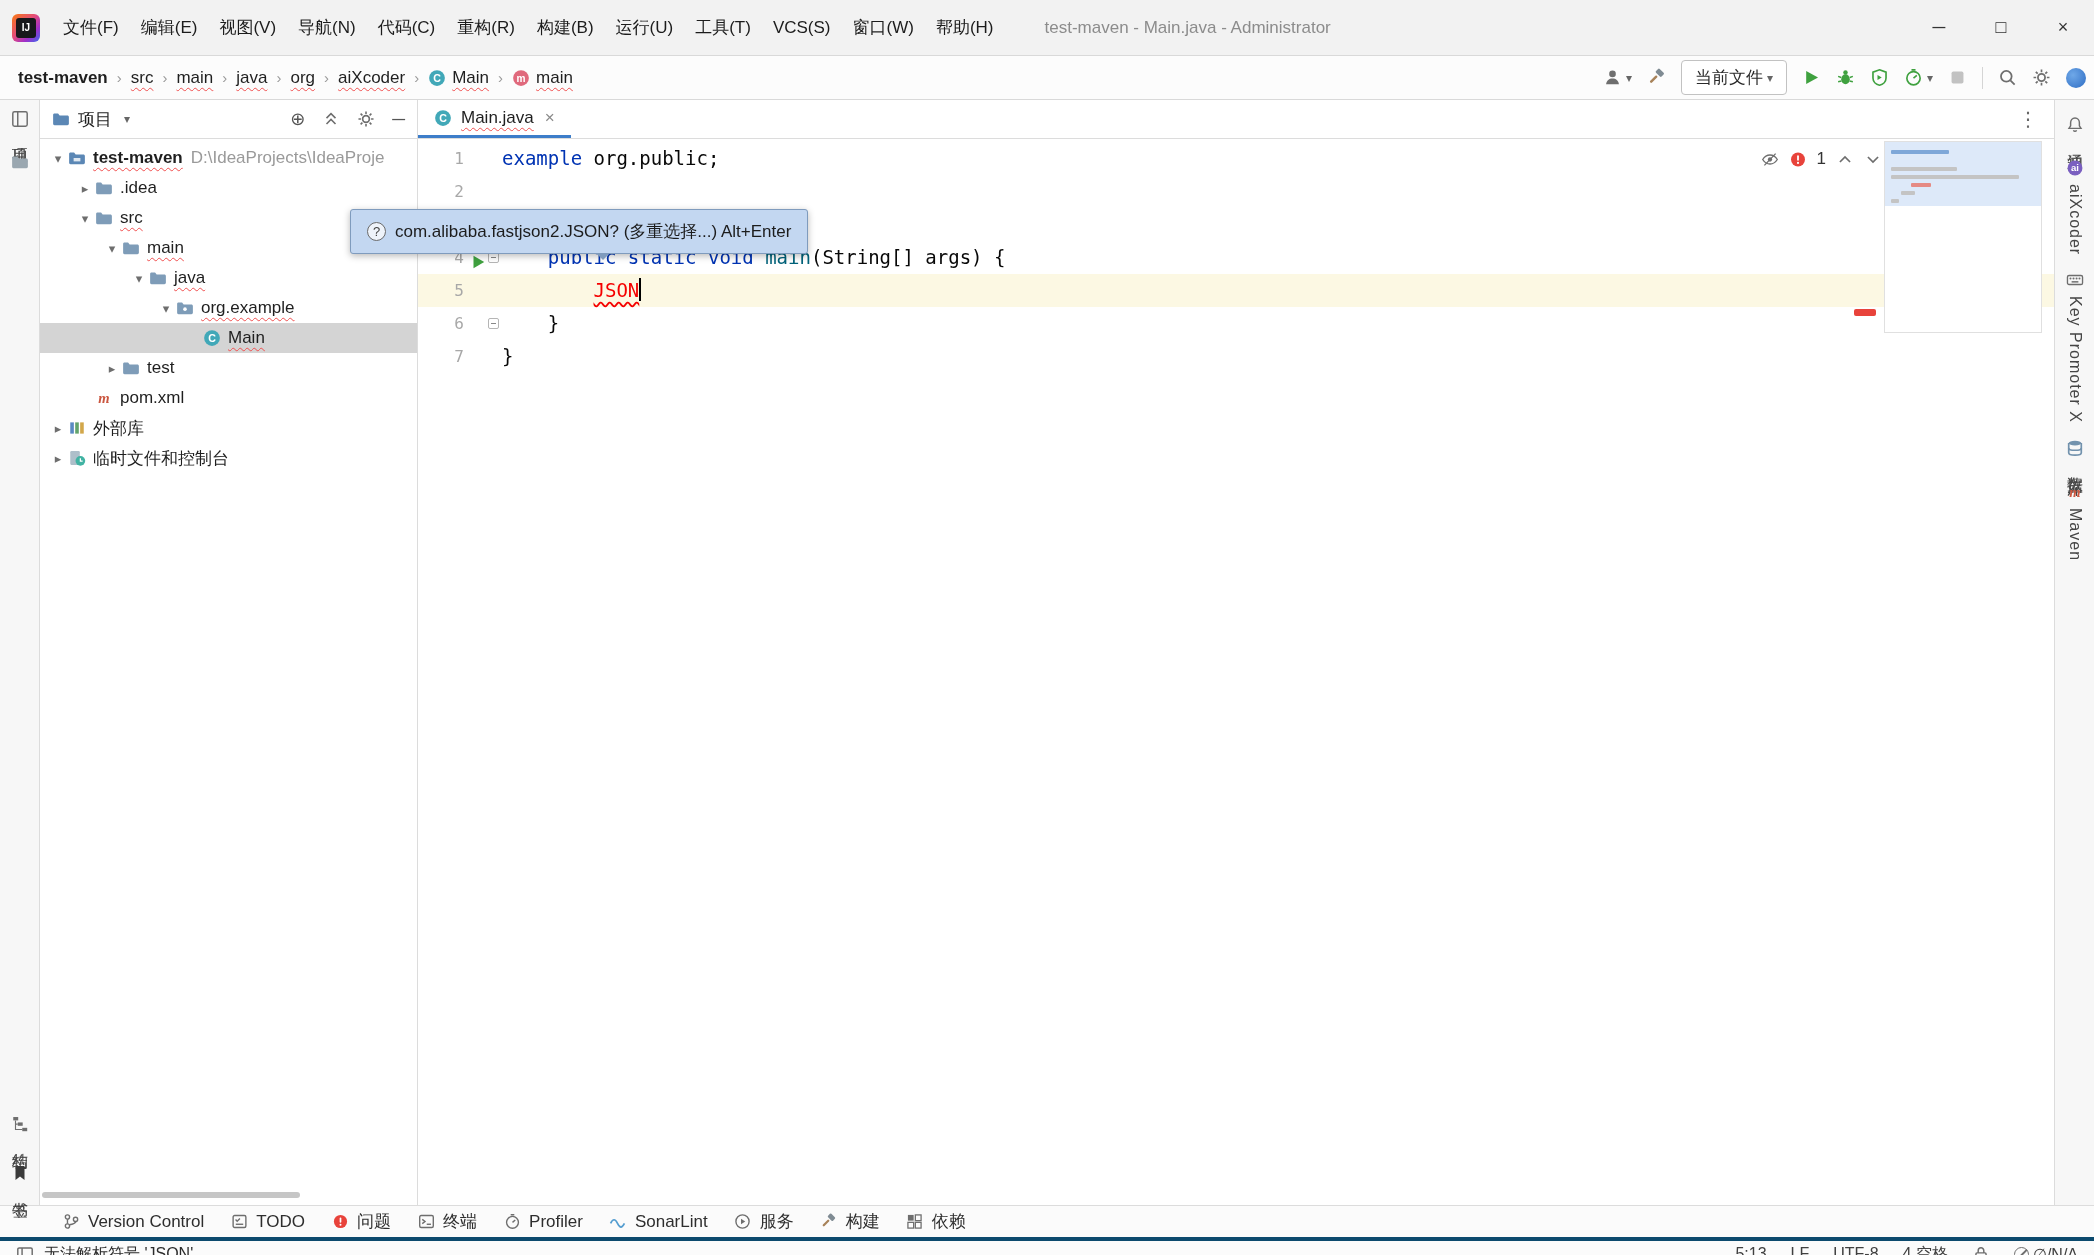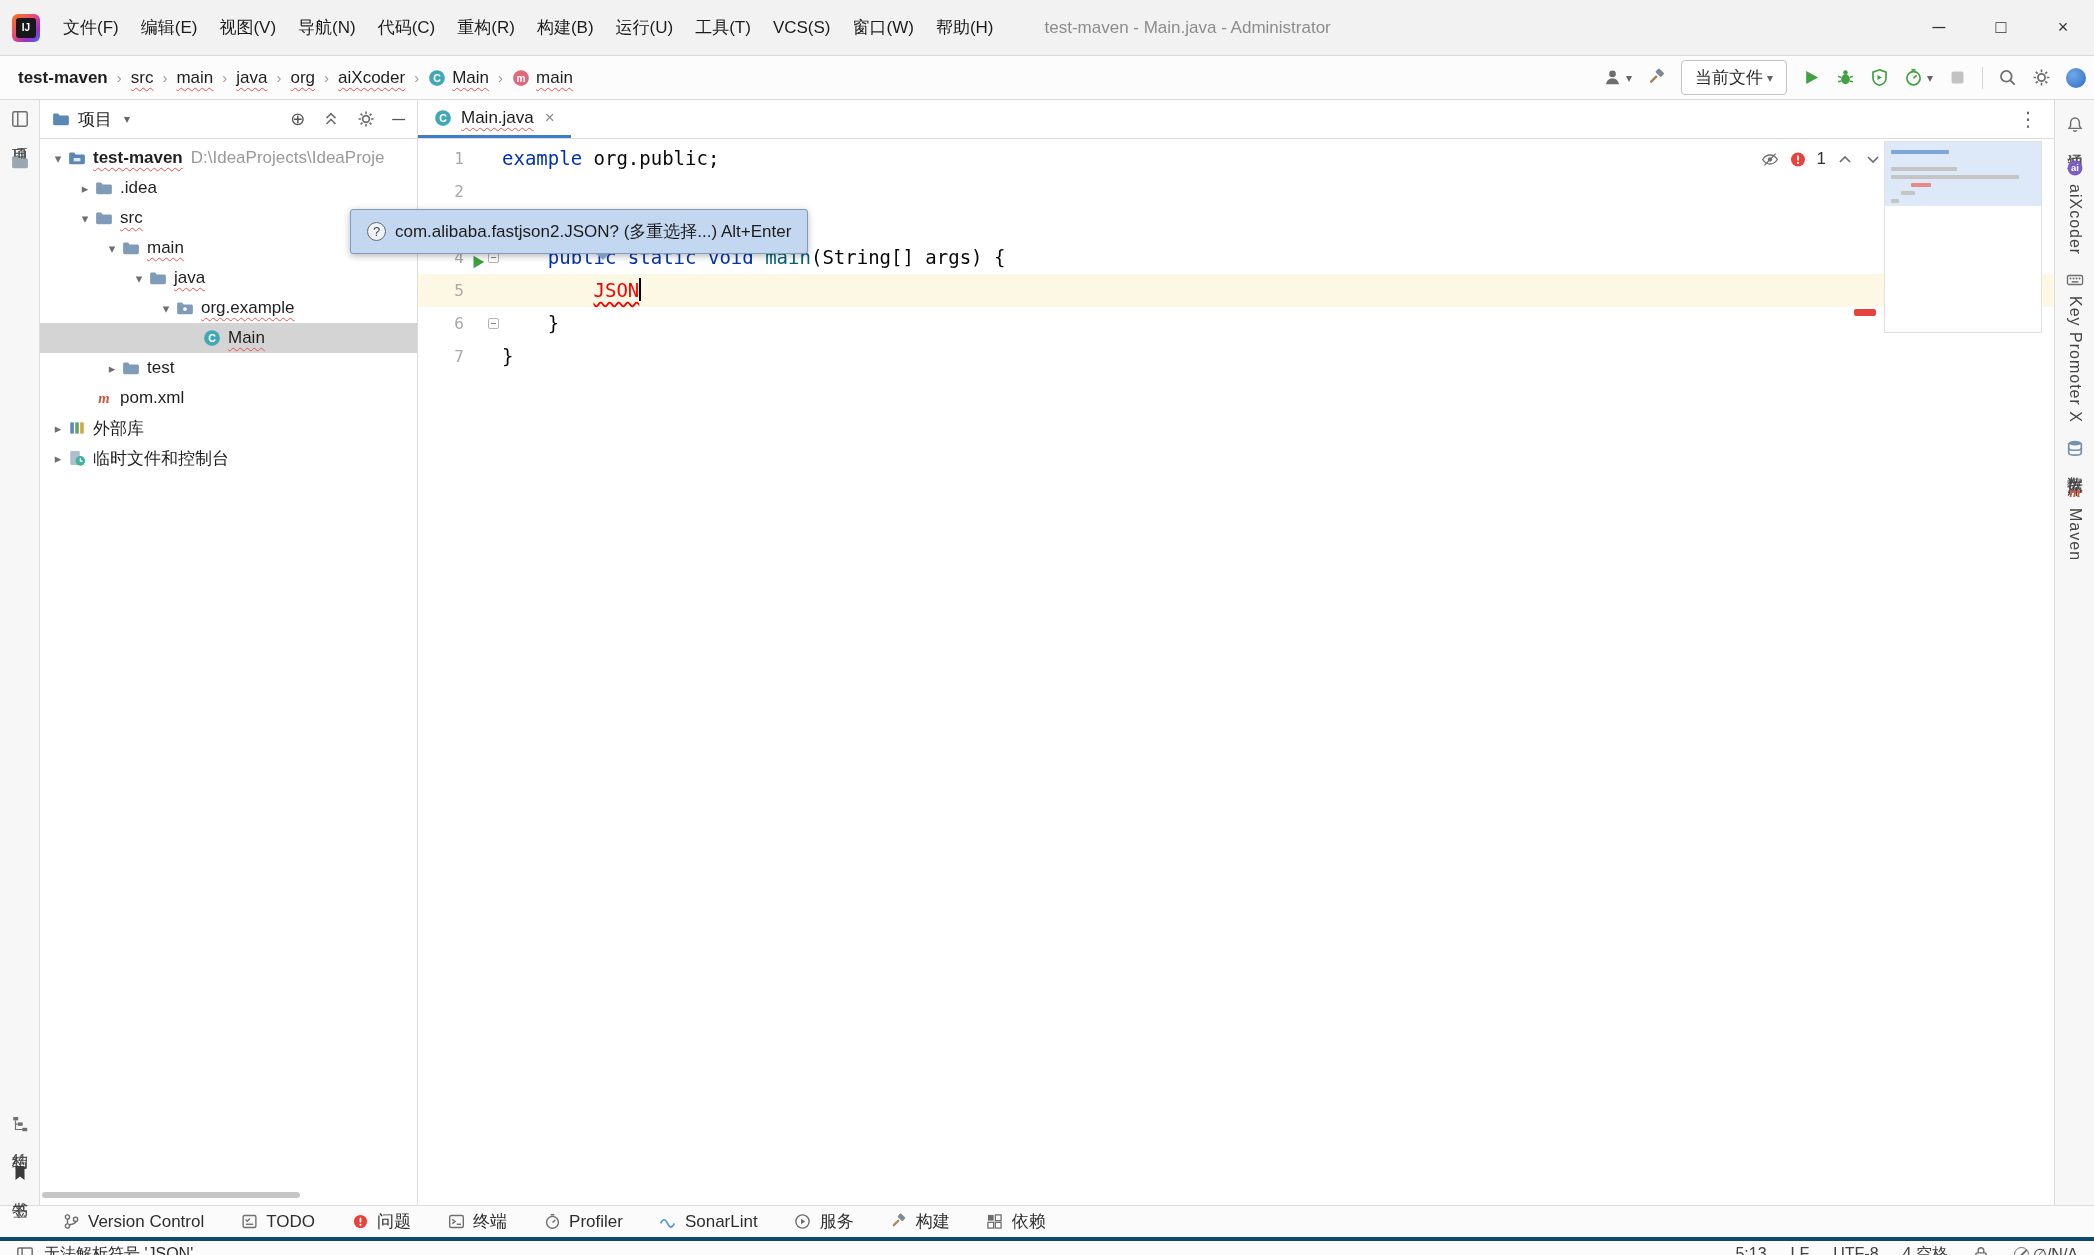--- a/index.html
+++ b/index.html
@@ -87,21 +87,21 @@
 .stripe-err{position:absolute;top:170px;right:178px;width:22px;height:7px;background:#e8433b;border-radius:2px;z-index:5}
 
 
 .tooltip{position:absolute;left:350px;top:109px;height:45px;background:#c3d7f1;border:1px solid #7f9bbd;border-radius:3px;
   display:flex;align-items:center;gap:9px;padding:0 16px;font-size:17px;color:#1c1c1c;z-index:40;box-shadow:0 2px 7px rgba(0,0,0,.28)}
 .qmark{width:19px;height:19px;border:1px solid #6a6a6a;border-radius:50%;color:#444;font-size:13px;
   display:flex;align-items:center;justify-content:center;background:#eef3fa;flex:none}
 .tooltip::after{content:"";position:absolute;left:245px;bottom:-7px;border-left:7px solid transparent;border-right:7px solid transparent;border-top:7px solid #7f9bbd}
 
 
-.twbar{height:32px;border-top:1px solid #dcdcdc;background:#fbfbfb;display:flex;align-items:center;gap:36px;padding-left:62px;font-size:17px;color:#2e2e2e}
+.twbar{height:32px;border-top:1px solid #dcdcdc;background:#fbfbfb;display:flex;align-items:center;gap:26px;padding-left:62px;font-size:17px;color:#2e2e2e}
 .twitem{display:flex;align-items:center;gap:8px}
 .twitem .ic svg{width:17px;height:17px}
 .statusbar{height:30px;border-top:4px solid #0c4a6e;background:#fbfbfb;display:flex;align-items:center;padding:0 16px;font-size:16px;color:#2b2b2b}
 .sb-msg{margin-left:10px}
 .sb-right{margin-left:auto;display:flex;align-items:center;gap:24px;color:#404040}
 .slashcircle{width:15px;height:15px;border:1.5px solid #6e6e6e;border-radius:50%;position:relative;display:inline-block;margin-right:4px;vertical-align:-2px}
 .slashcircle::after{content:"";position:absolute;left:-1px;top:6px;width:15px;height:1.5px;background:#6e6e6e;transform:rotate(-45deg)}
 </style>
 </head>
 <body>

